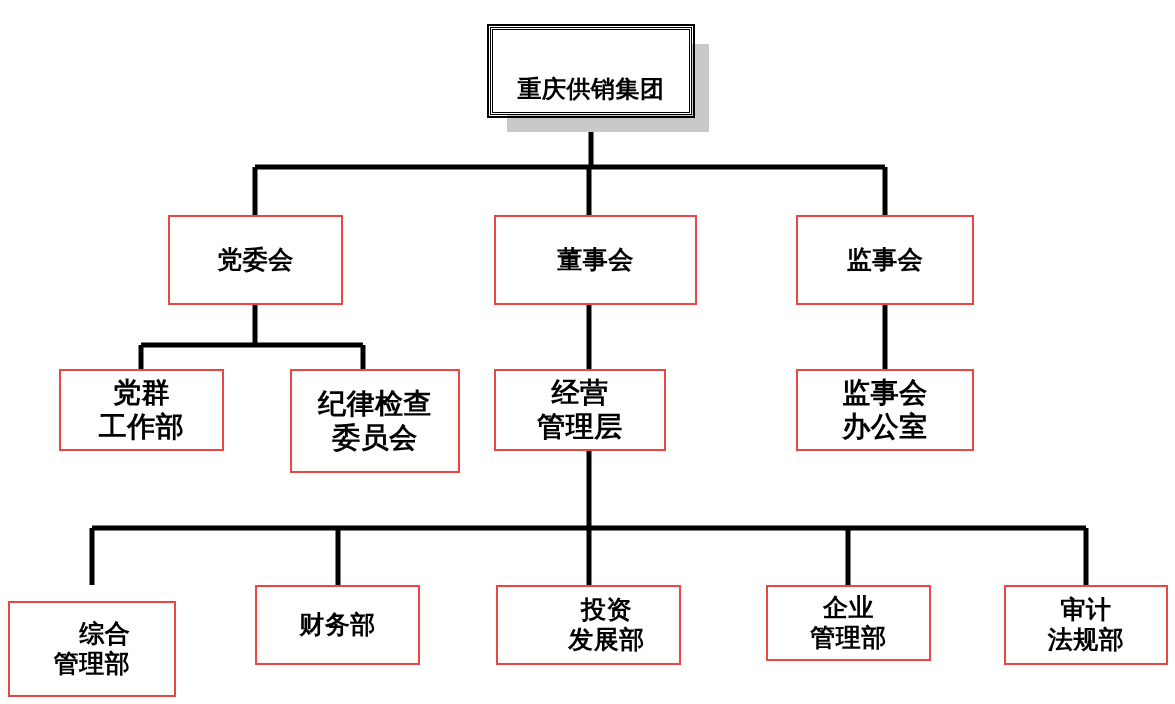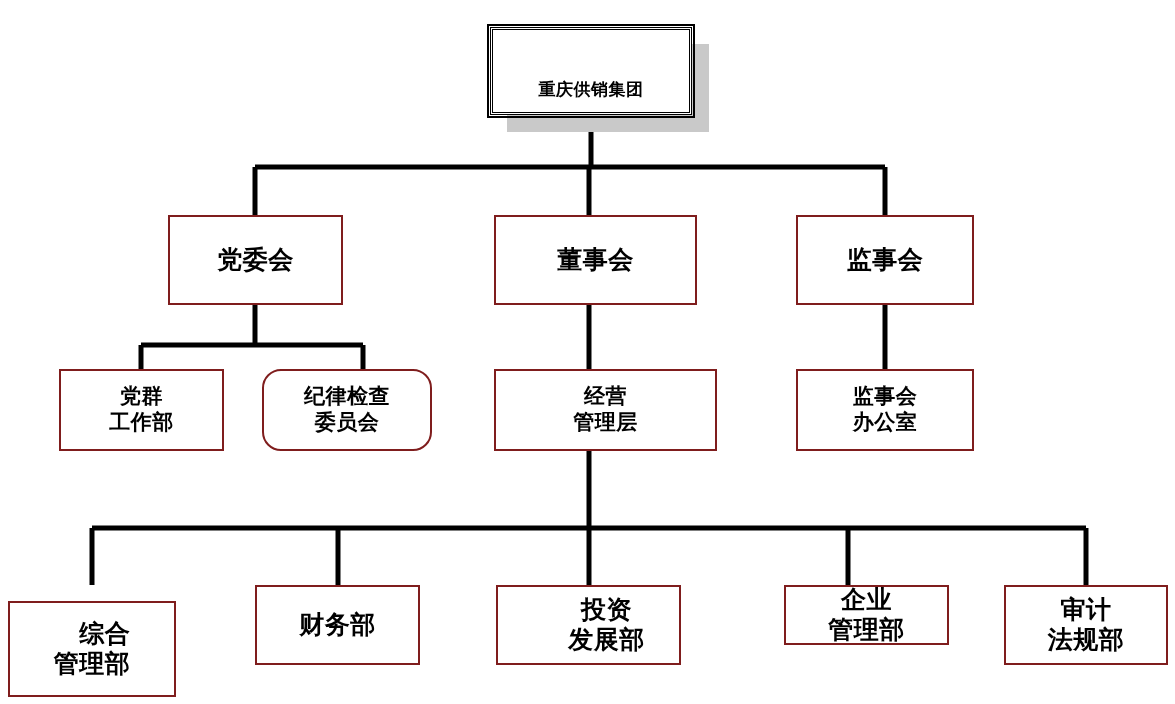--- a/index.html
+++ b/index.html
@@ -23,21 +23,21 @@
     left: 0;
     top: 0;
     width: 1175px;
     height: 704px;
     pointer-events: none;
   }
   .node {
     position: absolute;
     box-sizing: border-box;
     background: #ffffff;
-    border: 2px solid #7f1d1d;
+    border: 2px solid #ef4444;
     display: flex;
     align-items: center;
     justify-content: center;
     text-align: center;
     z-index: 3;
   }
   .node .node-label {
     font-weight: bold;
     color: #000000;
     line-height: 1.22;
@@ -45,25 +45,25 @@
     white-space: pre-line;
     font-size: 25px;
   }
   .node.root {
     border: 3px double #000000;
     outline: 2px solid #000000;
     outline-offset: 1px;
     z-index: 4;
   }
   .node.root .node-label {
-    font-size: 17px;
+    font-size: 24px;
     margin-top: 37px;
   }
   .node.level2 .node-label { font-size: 25px; }
-  .node.level3 .node-label { font-size: 21px; }
+  .node.level3 .node-label { font-size: 28px; }
   .node.level4 .node-label { font-size: 25px; }
   .root-shadow {
     position: absolute;
     background: #c9c9c9;
     z-index: 1;
   }
 </style>
 </head>
 <body>
 
@@ -102,44 +102,44 @@
       <div class="node level2" style="left: 494px; top: 215px; width: 203px; height: 90px;">
         <span class="node-label">董事会</span>
       </div>
       <div class="node level2" style="left: 796px; top: 215px; width: 178px; height: 90px;">
         <span class="node-label">监事会</span>
       </div>
       <div class="node level3" style="left: 59px; top: 369px; width: 165px; height: 82px;">
         <span class="node-label">党群
 工作部</span>
       </div>
-      <div class="node level3" style="left: 262px; top: 369px; width: 170px; height: 82px; border-radius: 19px;">
+      <div class="node level3" style="left: 290px; top: 369px; width: 170px; height: 104px;">
         <span class="node-label">纪律检查
 委员会</span>
       </div>
-      <div class="node level3" style="left: 494px; top: 369px; width: 223px; height: 82px;">
+      <div class="node level3" style="left: 494px; top: 369px; width: 172px; height: 82px;">
         <span class="node-label">经营
 管理层</span>
       </div>
       <div class="node level3" style="left: 796px; top: 369px; width: 178px; height: 82px;">
         <span class="node-label">监事会
 办公室</span>
       </div>
       <div class="node level4" style="left: 8px; top: 601px; width: 168px; height: 96px; text-align: right;">
         <span class="node-label">综合
 管理部</span>
       </div>
       <div class="node level4" style="left: 255px; top: 585px; width: 165px; height: 80px;">
         <span class="node-label">财务部</span>
       </div>
       <div class="node level4" style="left: 496px; top: 585px; width: 185px; height: 80px; padding-left: 36px;">
         <span class="node-label">投资
 发展部</span>
       </div>
-      <div class="node level4" style="left: 784px; top: 585px; width: 165px; height: 60px;">
+      <div class="node level4" style="left: 766px; top: 585px; width: 165px; height: 76px;">
         <span class="node-label">企业
 管理部</span>
       </div>
       <div class="node level4" style="left: 1004px; top: 585px; width: 164px; height: 80px; align-items: center;">
         <span class="node-label">审计
 法规部</span>
       </div>
     </div>
 
 </div>

